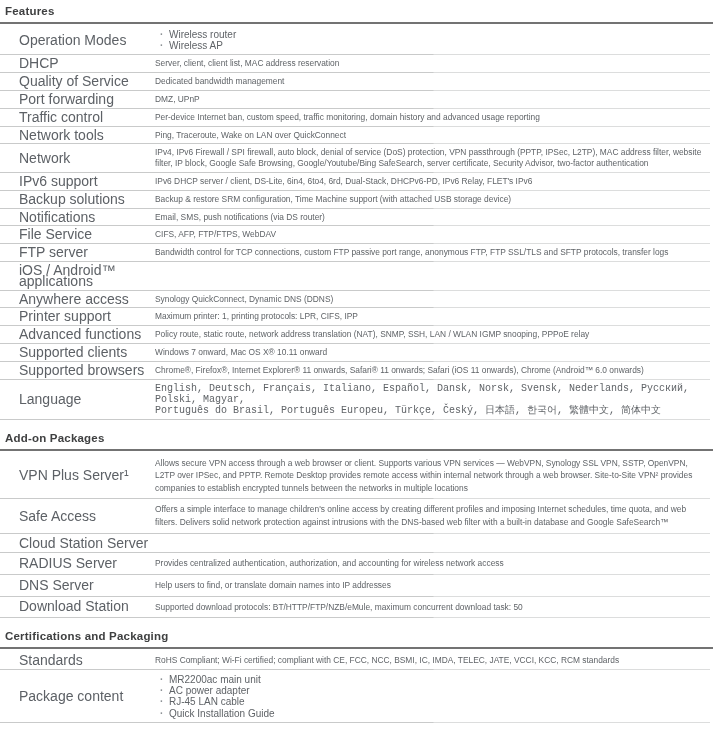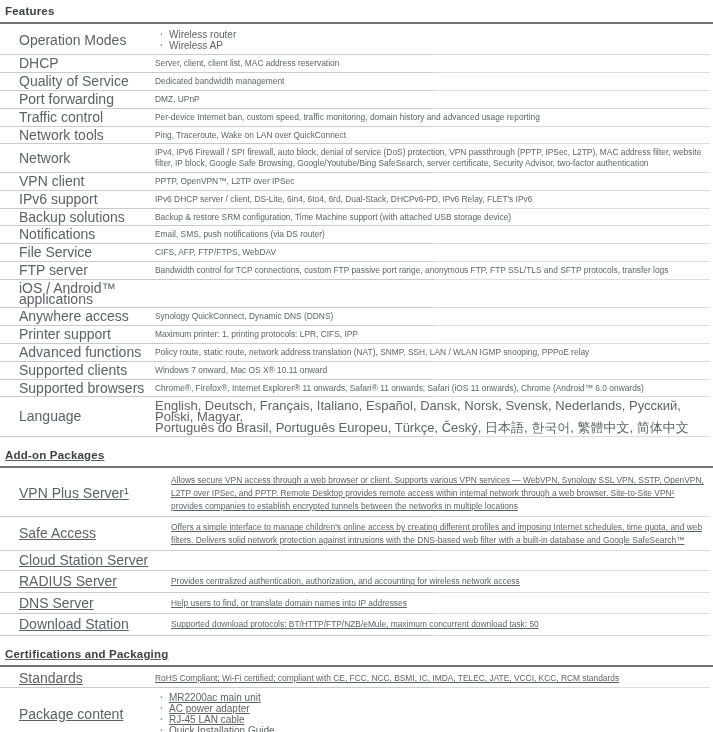--- a/index.html
+++ b/index.html
@@ -12,21 +12,21 @@
     font-family: "Liberation Sans", sans-serif;
     color: #5d6166;
     -webkit-font-smoothing: antialiased;
   }
   .sheet {
     width: 713px;
     box-sizing: border-box;
     padding-top: 4px;
   }
   .spec-section { width: 100%; }
-  .spec-section + .spec-section { margin-top: 11px; text-decoration: underline; }
+  .spec-section + .spec-section { margin-top: 11px; }
   .section-title {
     font-size: 11.5px;
     font-weight: 600;
     letter-spacing: 0.2px;
     color: #3f4041;
     margin: 0;
     padding: 1px 0 5px 5px;
     border-bottom: 2px solid #737373;
   }
   .section-rows { margin-top: 2px; }
@@ -53,24 +53,24 @@
     line-height: 10.8px;
     color: #5d6166;
   }
   .row-value {
     flex: 1;
     padding-right: 8px;
     font-size: 8.4px;
     line-height: 10.8px;
     color: #5f6367;
   }
-  .value-line { font-size: 13px; line-height: 11px; }
+  .value-line { font-size: 10px; line-height: 11px; font-family: Liberation Mono, monospace; }
   
   .section-addon .spec-row { padding: 4px 0 5px 0; }
-  .section-addon .row-value { line-height: 12.6px; margin-left: 16px; }
+  .section-addon .row-value { line-height: 12.6px; }
   
   .section-certs .spec-row { padding: 4px 0 4px 0; }
   .bullet-list {
     list-style: none;
     margin: 0;
     padding: 0;
   }
   .bullet-item {
     position: relative;
     padding-left: 14px;
@@ -118,24 +118,20 @@
           <div class="row-label">Traffic control</div>
           <div class="row-value">Per-device Internet ban, custom speed, traffic monitoring, domain history and advanced usage reporting</div>
         </div>
         <div class="spec-row">
           <div class="row-label">Network tools</div>
           <div class="row-value">Ping, Traceroute, Wake on LAN over QuickConnect</div>
         </div>
         <div class="spec-row">
           <div class="row-label">Network</div>
           <div class="row-value">IPv4, IPv6 Firewall / SPI firewall, auto block, denial of service (DoS) protection, VPN passthrough (PPTP, IPSec, L2TP), MAC address filter, website filter, IP block, Google Safe Browsing, Google/Youtube/Bing SafeSearch, server certificate, Security Advisor, two-factor authentication</div>
-        </div>
-        <div class="spec-row">
-          <div class="row-label">VPN client</div>
-          <div class="row-value">PPTP, OpenVPN™, L2TP over IPSec</div>
         </div>
         <div class="spec-row">
           <div class="row-label">IPv6 support</div>
           <div class="row-value">IPv6 DHCP server / client, DS-Lite, 6in4, 6to4, 6rd, Dual-Stack, DHCPv6-PD, IPv6 Relay, FLET's IPv6</div>
         </div>
         <div class="spec-row">
           <div class="row-label">Backup solutions</div>
           <div class="row-value">Backup &amp; restore SRM configuration, Time Machine support (with attached USB storage device)</div>
         </div>
         <div class="spec-row">

